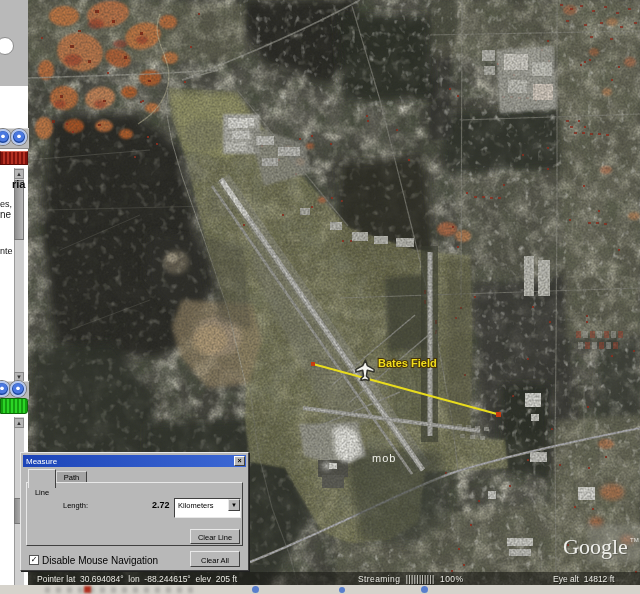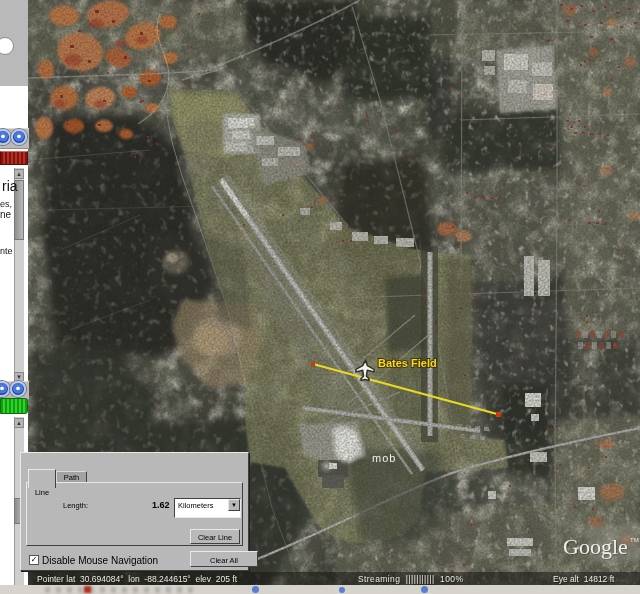--- a/index.html
+++ b/index.html
@@ -652,21 +652,21 @@
 <div class="abs" style="left:0;top:151px;width:28px;height:14px;background:repeating-linear-gradient(90deg,#7e120c 0 2px,#b53022 2px 4px);border:1px solid #5f0d08;border-top-color:#d86a5a;box-sizing:border-box"></div>
 
 <div class="abs" style="left:14px;top:168px;width:10px;height:215px;background:#cfcfcf;border-left:1px solid #999;box-sizing:border-box"></div>
 
 <div class="abs" style="left:14px;top:169px;width:10px;height:10px;background:#b5b5b5;border:1px solid #888;box-sizing:border-box;font-size:6px;color:#333;text-align:center;line-height:9px">▲</div>
 
 <div class="abs" style="left:14px;top:180px;width:10px;height:60px;background:linear-gradient(90deg,#8f8f8f,#b8b8b8);border:1px solid #777;box-sizing:border-box"></div>
 
 <div class="abs" style="left:14px;top:372px;width:10px;height:10px;background:#b5b5b5;border:1px solid #888;box-sizing:border-box;font-size:6px;color:#333;text-align:center;line-height:9px">▼</div>
 
-<div class="abs" style="left:2px;top:178px;font-size:14px;font-weight:normal;color:#111">ria</div>
+<div class="abs" style="left:12px;top:178px;font-size:11px;font-weight:bold;color:#111">ria</div>
 
 <div class="abs" style="left:0;top:199px;font-size:9px;color:#222">es,</div>
 
 <div class="abs" style="left:0;top:209px;font-size:10px;color:#222">ne</div>
 
 <div class="abs" style="left:0;top:246px;font-size:9px;font-weight:normal;color:#111">nte</div>
 
 <div class="abs" style="left:0;top:381px;width:29px;height:17px;background:#b9b9b9;border-top:1px solid #dcdcdc;border-bottom:1px solid #8f8f8f"></div>
 
 <div class="abs" style="left:-6px;top:381px;width:16px;height:16px;border-radius:50%;background:radial-gradient(circle at 50% 45%,#ffffff 0 16%,#4a78e0 24% 52%,#1c46a0 62%,#163a84 100%);border:2px solid #b6c8ee;box-shadow:0 0 0 1px #777;box-sizing:border-box"></div>
@@ -676,43 +676,49 @@
 <div class="abs" style="left:0;top:398px;width:28px;height:16px;background:repeating-linear-gradient(90deg,#149c10 0 2px,#2bd426 2px 4px);border:1px solid #0c6c08;border-radius:0 3px 3px 0;box-sizing:border-box"></div>
 
 <div class="abs" style="left:14px;top:417px;width:10px;height:177px;background:#cfcfcf;border-left:1px solid #999;box-sizing:border-box"></div>
 
 <div class="abs" style="left:14px;top:418px;width:10px;height:10px;background:#b5b5b5;border:1px solid #888;box-sizing:border-box;font-size:6px;color:#333;text-align:center;line-height:9px">▲</div>
 
 <div class="abs" style="left:14px;top:498px;width:10px;height:26px;background:linear-gradient(90deg,#8f8f8f,#b8b8b8);border:1px solid #777;box-sizing:border-box"></div>
 
 <div class="abs" style="left:20px;top:452px;width:227px;height:117px;background:#b8b8b8;border-top:1px solid #e8e8e8;border-left:1px solid #e8e8e8;border-right:1px solid #404040;border-bottom:1px solid #404040;box-shadow:1px 1px 0 #202020">
 
+  <div class="abs" style="left:2px;top:2px;right:2px;height:12px;background:linear-gradient(90deg,#1c44b8,#3c68d4)">
+
+    <span class="abs" style="left:3px;top:2px;font-size:8px;color:#fff">Measure</span>
+
+    <div class="abs" style="right:1px;top:1px;width:11px;height:10px;background:#b8b8b8;border:1px solid #fff;border-right-color:#404040;border-bottom-color:#404040;box-sizing:border-box;font-size:7px;line-height:8px;text-align:center;color:#000;font-weight:bold">×</div>
+  </div>
 
   <div class="abs" style="left:7px;top:16px;width:28px;height:14px;background:#b8b8b8;border:1px solid #e8e8e8;border-bottom:none;border-right-color:#404040;font-size:7.5px;text-align:center;color:#000;z-index:2;padding-top:18px;box-sizing:border-box">Line</div>
 
   <div class="abs" style="left:35px;top:18px;width:31px;height:12px;background:#a3a3a3;border:1px solid #d8d8d8;border-bottom:none;border-right-color:#404040;font-size:7.5px;text-align:center;color:#000;box-sizing:border-box;padding-top:1px">Path</div>
 
   <div class="abs" style="left:5px;top:29px;width:217px;height:64px;border:1px solid #e8e8e8;border-right-color:#404040;border-bottom-color:#404040;box-sizing:border-box"></div>
 
   <span class="abs" style="left:42px;top:48px;font-size:7.5px;color:#000">Length:</span>
 
-  <span class="abs" style="left:131px;top:47px;font-size:9px;font-weight:bold;color:#000">1.62</span>
+  <span class="abs" style="left:131px;top:47px;font-size:9px;font-weight:bold;color:#000">2.72</span>
 
   <div class="abs" style="left:153px;top:45px;width:67px;height:20px;background:#fff;border:1px solid #404040;border-right-color:#e8e8e8;border-bottom-color:#e8e8e8;box-sizing:border-box">
     <span class="abs" style="left:3px;top:2px;font-size:7.5px;color:#000">Kilometers</span>
     <div class="abs" style="right:0;top:0;width:12px;height:12px;background:#b8b8b8;border:1px solid #e8e8e8;border-right-color:#404040;border-bottom-color:#404040;box-sizing:border-box;font-size:6px;text-align:center;line-height:10px;color:#000">▼</div>
   </div>
 
   <div class="abs" style="left:169px;top:76px;width:50px;height:15px;background:#b8b8b8;border:1px solid #e8e8e8;border-right-color:#404040;border-bottom-color:#404040;box-sizing:border-box;font-size:7.5px;text-align:center;padding-top:3px;color:#000">Clear Line</div>
 
   <div class="abs" style="left:8px;top:102px;width:8px;height:8px;background:#fff;border:1px solid #555;box-sizing:content-box;font-size:8px;line-height:8px;text-align:center;color:#000">✓</div>
 
   <span class="abs" style="left:21px;top:102px;font-size:10px;color:#000">Disable Mouse Navigation</span>
 
-  <div class="abs" style="left:169px;top:98px;width:68px;height:16px;background:#b8b8b8;border:1px solid #e8e8e8;border-right-color:#404040;border-bottom-color:#404040;box-sizing:border-box;font-size:7.5px;text-align:center;padding-top:4px;color:#000">Clear All</div>
+  <div class="abs" style="left:169px;top:98px;width:50px;height:16px;background:#b8b8b8;border:1px solid #e8e8e8;border-right-color:#404040;border-bottom-color:#404040;box-sizing:border-box;font-size:7.5px;text-align:center;padding-top:4px;color:#000">Clear All</div>
 </div>
 
 <div class="abs" style="left:0;top:585px;width:640px;height:9px;background:#d6d3cc">
 
   <div class="abs" style="left:45px;top:2px;width:150px;height:6px;background:repeating-linear-gradient(90deg,rgba(110,110,110,0.35) 0 5px,rgba(210,210,210,0.05) 5px 11px);filter:blur(1.4px)"></div>
 
   <div class="abs" style="left:84px;top:1px;width:7px;height:7px;background:#b03020;filter:blur(1.2px)"></div>
 
   <div class="abs" style="left:252px;top:1px;width:7px;height:7px;border-radius:50%;background:#4a74cc;opacity:0.9"></div>
 

